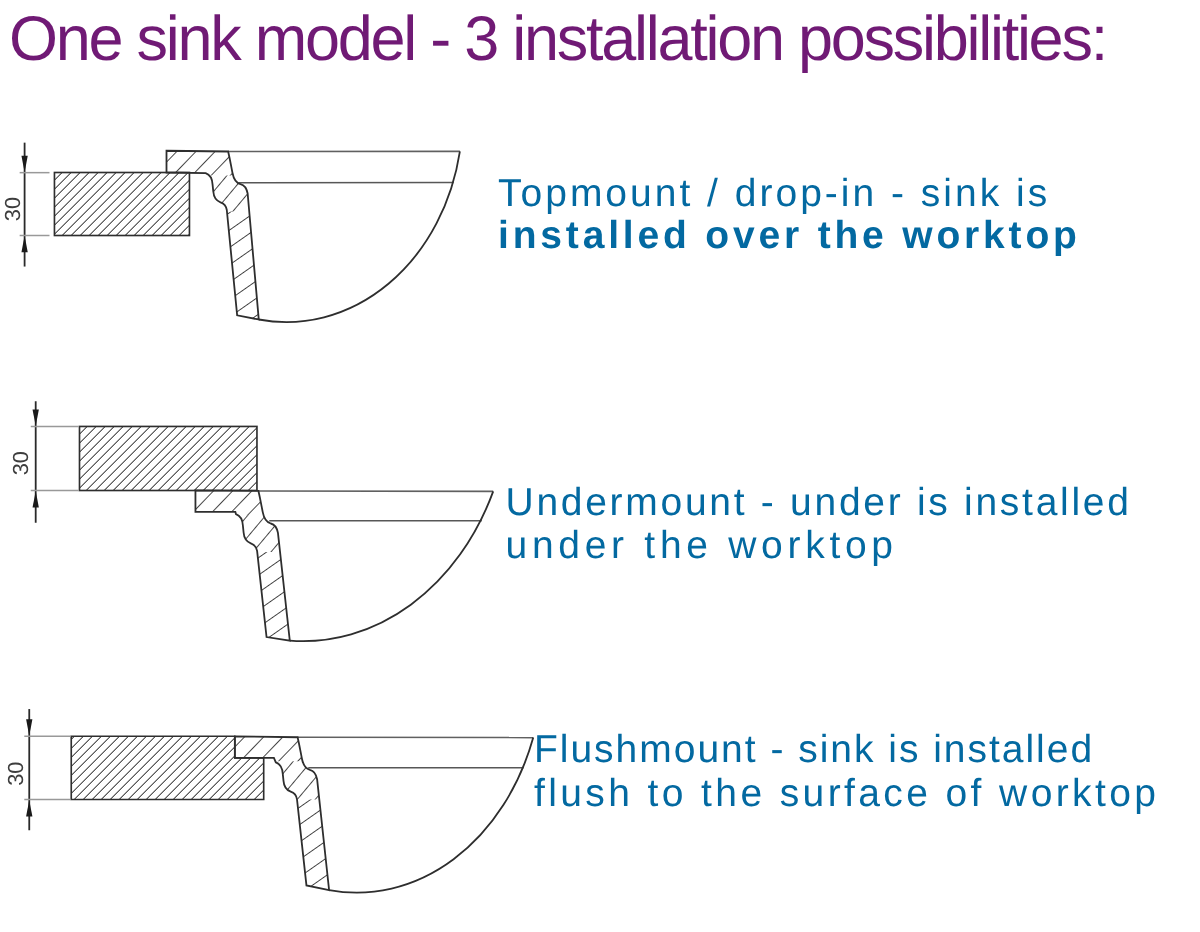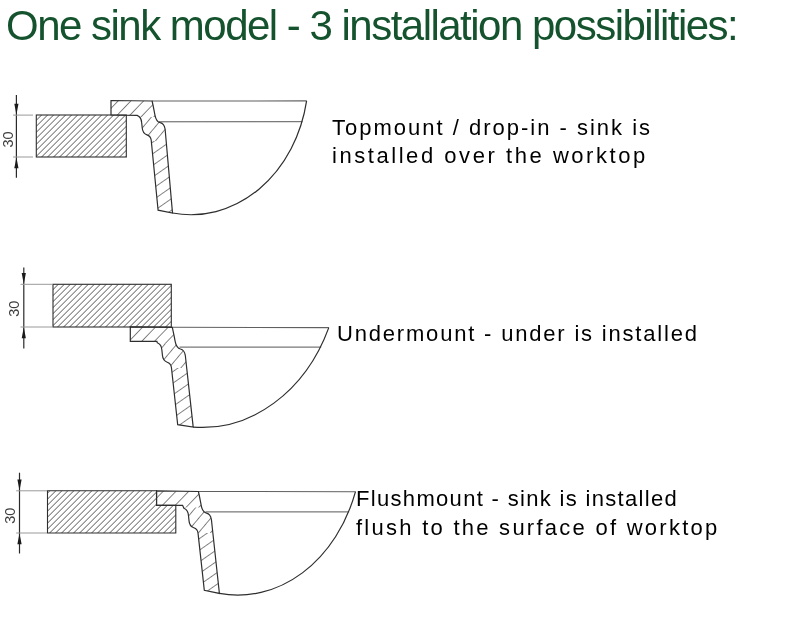--- a/index.html
+++ b/index.html
@@ -1,27 +1,27 @@
 <!DOCTYPE html>
 <html><head>
 <meta charset="utf-8">
 <style>
   html,body{margin:0;padding:0;}
   body{width:800px;height:621px;background:#ffffff;overflow:hidden;position:relative;
        font-family:"Liberation Sans", sans-serif;}
   .title{position:absolute;left:6px;top:2px;font-size:42px;line-height:47px;
-         letter-spacing:-1.51px;color:#14532d;white-space:nowrap;}
-  .lbl{position:absolute;color:#000000;font-size:22px;line-height:28.7px;white-space:nowrap;}
+         letter-spacing:-1.51px;color:#701a75;white-space:nowrap;}
+  .lbl{position:absolute;color:#0369a1;font-size:26px;line-height:28.7px;white-space:nowrap;}
   .lbl span{display:inline-block;}
 </style>
 </head>
 <body>
 <div class="title">One sink model - 3 installation possibilities:</div>
-<div class="lbl" id="l1" style="left:332px;top:113.6px;"><span style="letter-spacing:2.0px;">Topmount / drop-in - sink is</span><br><span style="letter-spacing:2.55px;">installed over the worktop</span></div>
-<div class="lbl" id="l2" style="left:337px;top:320.4px;"><span style="letter-spacing:1.81px;">Undermount - under is installed</span><br></div>
+<div class="lbl" id="l1" style="left:332px;top:113.6px;"><span style="letter-spacing:2.0px;">Topmount / drop-in - sink is</span><br><span style="letter-spacing:2.55px;font-weight:bold;">installed over the worktop</span></div>
+<div class="lbl" id="l2" style="left:337px;top:320.4px;"><span style="letter-spacing:1.81px;">Undermount - under is installed</span><br><span style="letter-spacing:3.14px;">under the worktop</span></div>
 <div class="lbl" id="l3" style="left:356px;top:485.4px;"><span style="letter-spacing:1.32px;">Flushmount - sink is installed</span><br><span style="letter-spacing:2.26px;">flush to the surface of worktop</span></div>
 <svg width="800" height="621" viewBox="0 0 800 621" style="position:absolute;left:0;top:0;">
 <defs>
   <pattern id="wt" patternUnits="userSpaceOnUse" width="4.243" height="12" patternTransform="rotate(45)">
     <line x1="0" y1="-1" x2="0" y2="13" stroke="#232323" stroke-width="1.15"></line>
   </pattern>
   <pattern id="rimh" patternUnits="userSpaceOnUse" width="9.2" height="20" patternTransform="rotate(44) translate(7.4,0)">
     <line x1="0" y1="-1" x2="0" y2="21" stroke="#2b2b2b" stroke-width="1.15"></line>
   </pattern>
   <pattern id="kneeh" patternUnits="userSpaceOnUse" width="9.19" height="20" patternTransform="rotate(40) translate(7,0)">

